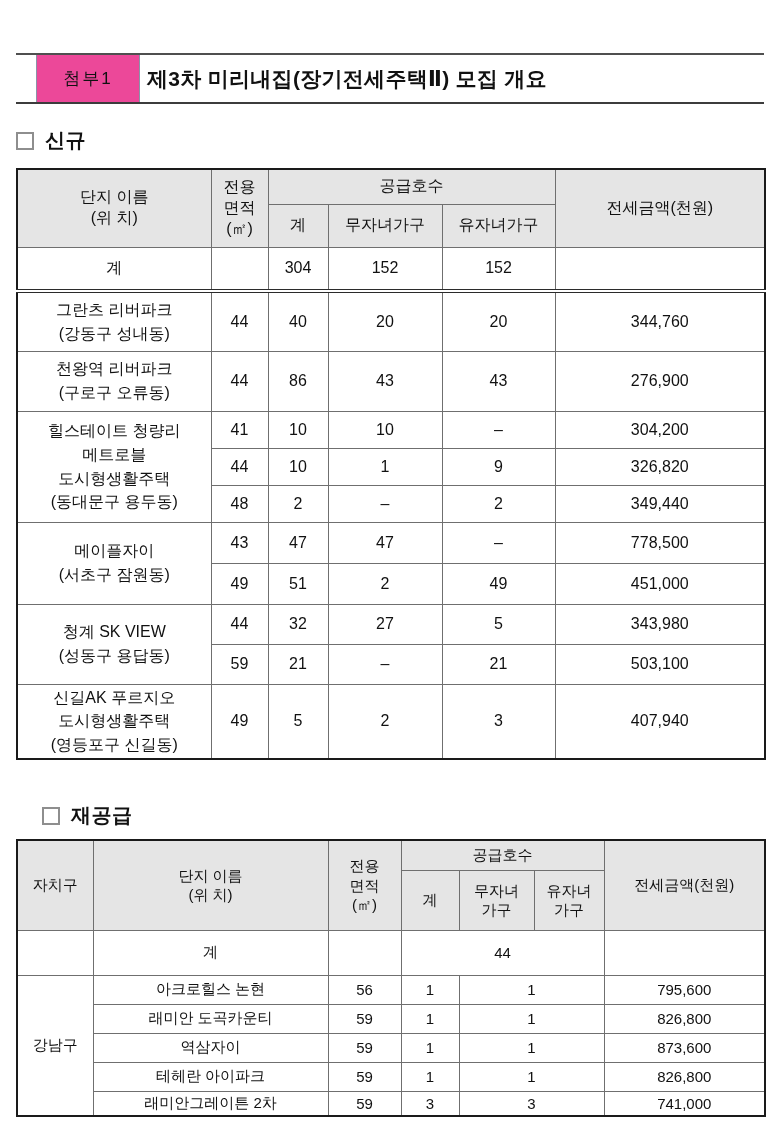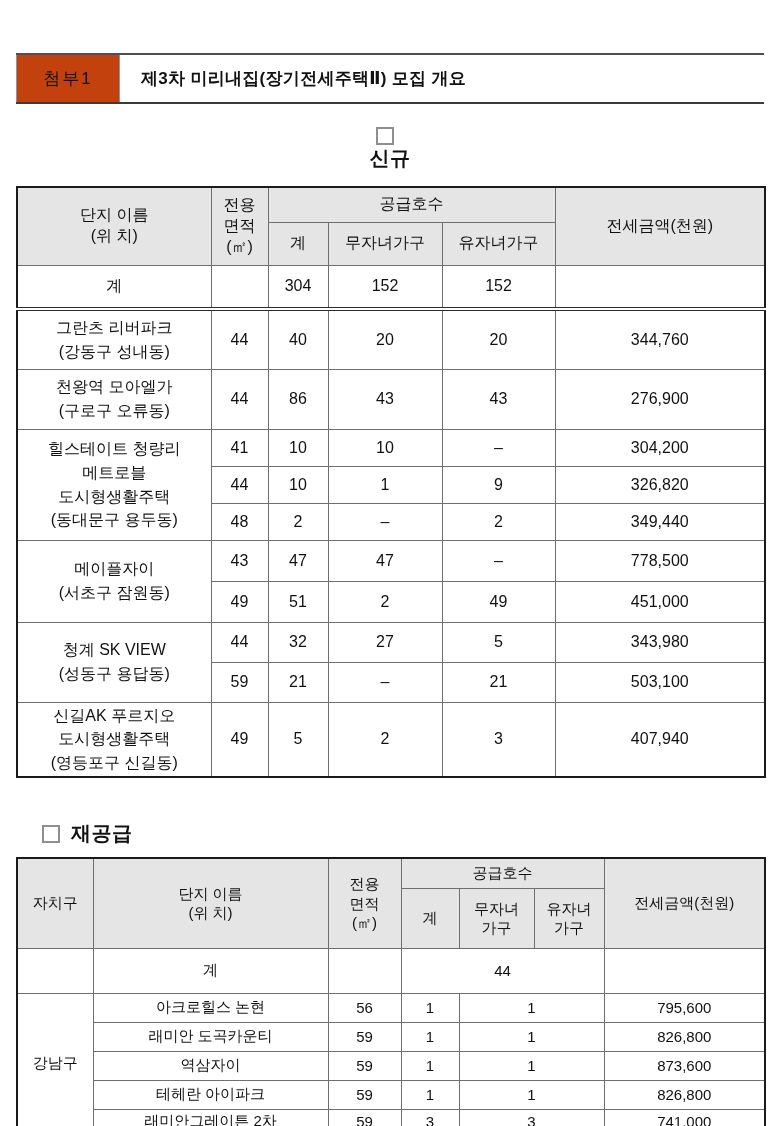--- a/index.html
+++ b/index.html
@@ -9,33 +9,33 @@
     overflow:hidden;
   }
   .content{margin-left:16px;width:748px;}
 
   
   .titlebar{
     margin-top:53px;height:47px;display:flex;align-items:stretch;
     border-top:2px solid #4f4f4f;border-bottom:2px solid #3c3c3c;
   }
   .badge{
-    box-sizing:border-box;width:104px;background:#c2410c;
+    box-sizing:border-box;width:104px;background:#ec4899;
     border-left:1px solid #8a93a8;border-right:1px solid #8a93a8;
     display:flex;align-items:center;justify-content:center;
-    font-size:17px;letter-spacing:2px;
+    font-size:17px;letter-spacing:2px;margin-left:20px;
   }
   .doc-title{
-    flex:1;display:flex;align-items:center;padding-left:21px;
-    font-size:17px;font-weight:bold;letter-spacing:0.3px;
+    flex:1;display:flex;align-items:center;padding-left:7px;
+    font-size:21px;font-weight:bold;letter-spacing:0.3px;
   }
 
   
   .section-heading{display:flex;align-items:center;font-size:20px;font-weight:bold;letter-spacing:0.5px;}
-  #heading-new{margin-top:23px;margin-bottom:14px;flex-direction:column;}
+  #heading-new{margin-top:23px;margin-bottom:14px;}
   #heading-resupply{margin-top:42px;margin-bottom:10px;padding-left:26px;}
   .square{width:14px;height:14px;border:2px solid #8e8e8e;margin-right:11px;display:inline-block;background:#fff;}
 
   
   table{
     border-collapse:collapse;table-layout:fixed;width:748px;
     border:2.5px solid #1a1a1a;
   }
   th,td{
     border:1px solid #6f6f6f;text-align:center;vertical-align:middle;
@@ -112,21 +112,21 @@
             <div>(강동구 성내동)</div>
           </td>
           <td>44</td>
           <td>40</td>
           <td>20</td>
           <td>20</td>
           <td>344,760</td>
         </tr>
         <tr style="height: 60px;">
           <td class="name-cell" rowspan="1">
-            <div>천왕역 모아엘가</div>
+            <div>천왕역 리버파크</div>
             <div>(구로구 오류동)</div>
           </td>
           <td>44</td>
           <td>86</td>
           <td>43</td>
           <td>43</td>
           <td>276,900</td>
         </tr>
         <tr style="height: 37px; margin-top: 44px;">
           <td class="name-cell" rowspan="3">

